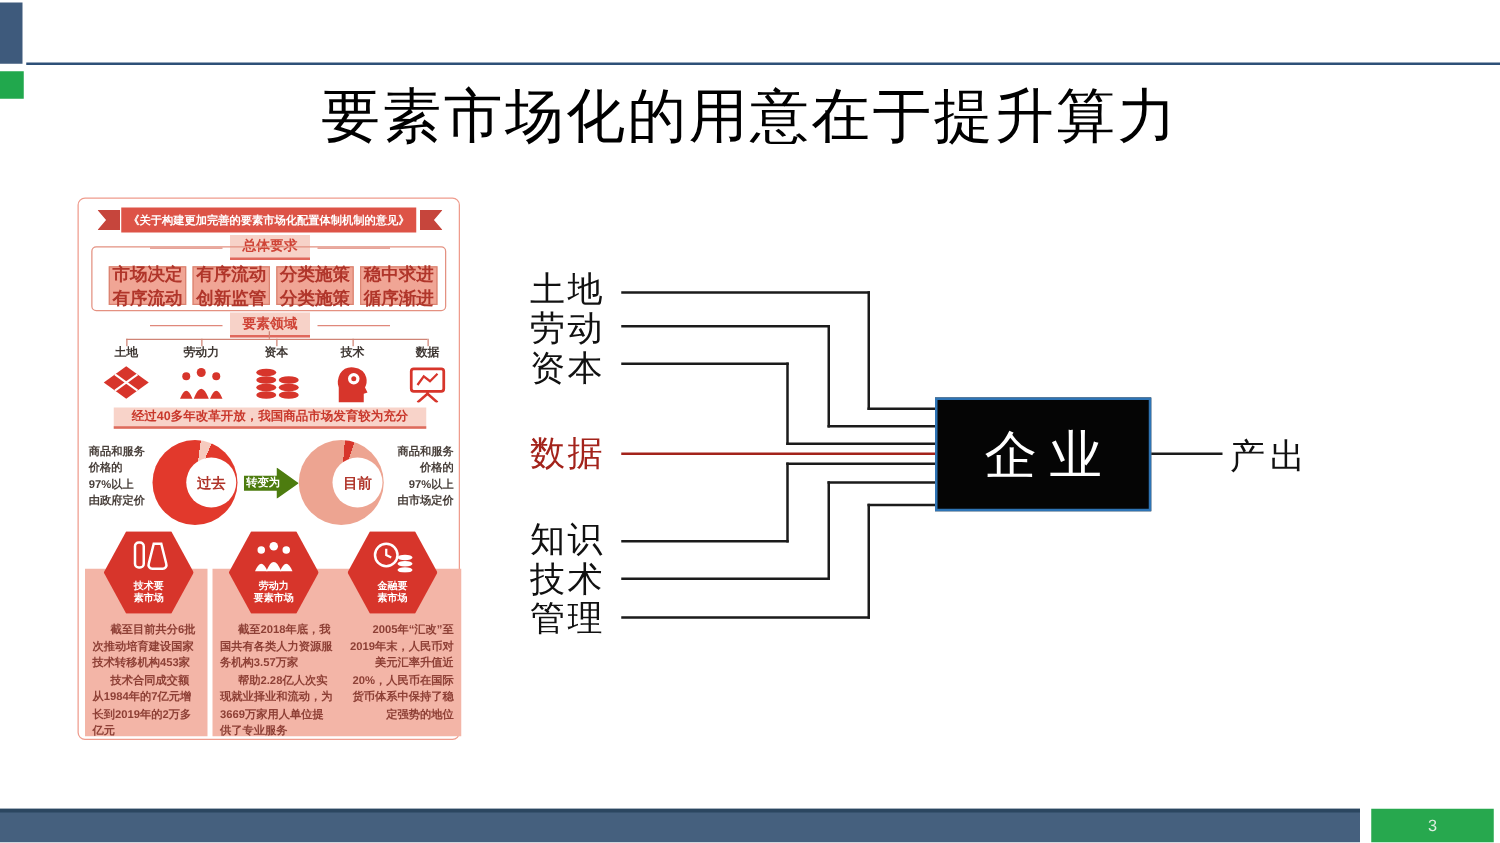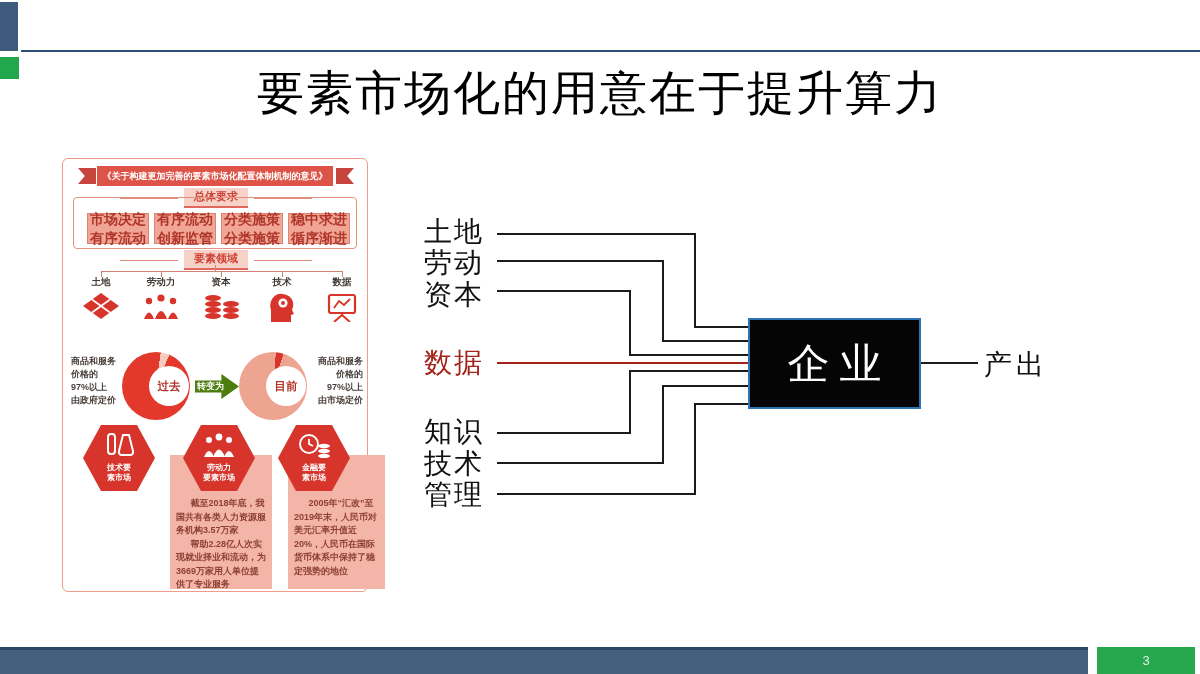--- a/index.html
+++ b/index.html
@@ -192,20 +192,21 @@
     <span class="factor-label">数据</span>
     <svg class="factor-icon" width="38" height="30" viewBox="0 0 38 30">
       <rect x="6" y="3" width="26" height="18" rx="2" fill="none" stroke="#d7352b" stroke-width="2.2"></rect>
       <polyline points="11,16 16,9 21,13 27,7" fill="none" stroke="#d7352b" stroke-width="1.8"></polyline>
       <line x1="19" y1="21" x2="19" y2="24" stroke="#d7352b" stroke-width="2"></line>
       <line x1="19" y1="23" x2="11" y2="30" stroke="#d7352b" stroke-width="2"></line>
       <line x1="19" y1="23" x2="27" y2="30" stroke="#d7352b" stroke-width="2"></line>
     </svg>
   </div>
 
+  <div class="band abs">经过40多年改革开放，我国商品市场发育较为充分</div>
 
   <div class="side-text abs" style="left:8px;">
     <span>商品和服务</span>
     <span>价格的</span>
     <span>97%以上</span>
     <span>由政府定价</span>
   </div>
 
   <div class="donut past abs" style="left:59px;">
     <div class="hole">过去</div>
@@ -261,25 +262,29 @@
           <ellipse cx="28" cy="19" rx="6" ry="2.2"></ellipse>
           <ellipse cx="28" cy="24" rx="6" ry="2.2"></ellipse>
         </g>
     </svg>
     <div class="hex-label">
       <div>金融要</div>
       <div>素市场</div>
     </div>
   </div>
 
+  <div class="stat-block abs" style="left:5px; width:98px;">
+    <p>截至目前共分6批次推动培育建设国家技术转移机构453家</p>
+    <p>技术合同成交额从1984年的7亿元增长到2019年的2万多亿元</p>
+  </div>
   <div class="stat-block abs" style="left:107px; width:102px;">
     <p>截至2018年底，我国共有各类人力资源服务机构3.57万家</p>
     <p>帮助2.28亿人次实现就业择业和流动，为3669万家用人单位提供了专业服务</p>
   </div>
-  <div class="stat-block abs" style="left:225px; width:97px;">
+  <div class="stat-block abs" style="left:209px; width:97px;text-align:right;">
     <p>2005年“汇改”至2019年末，人民币对美元汇率升值近20%，人民币在国际货币体系中保持了稳定强势的地位</p>
   </div>
 </div>
 
 <div class="in-label" style="top:217px;">土地</div>
 <div class="in-label" style="top:248px;">劳动</div>
 <div class="in-label" style="top:280px;">资本</div>
 <div class="in-label red" style="top:348px;">数据</div>
 <div class="in-label" style="top:417px;">知识</div>
 <div class="in-label" style="top:449px;">技术</div>

